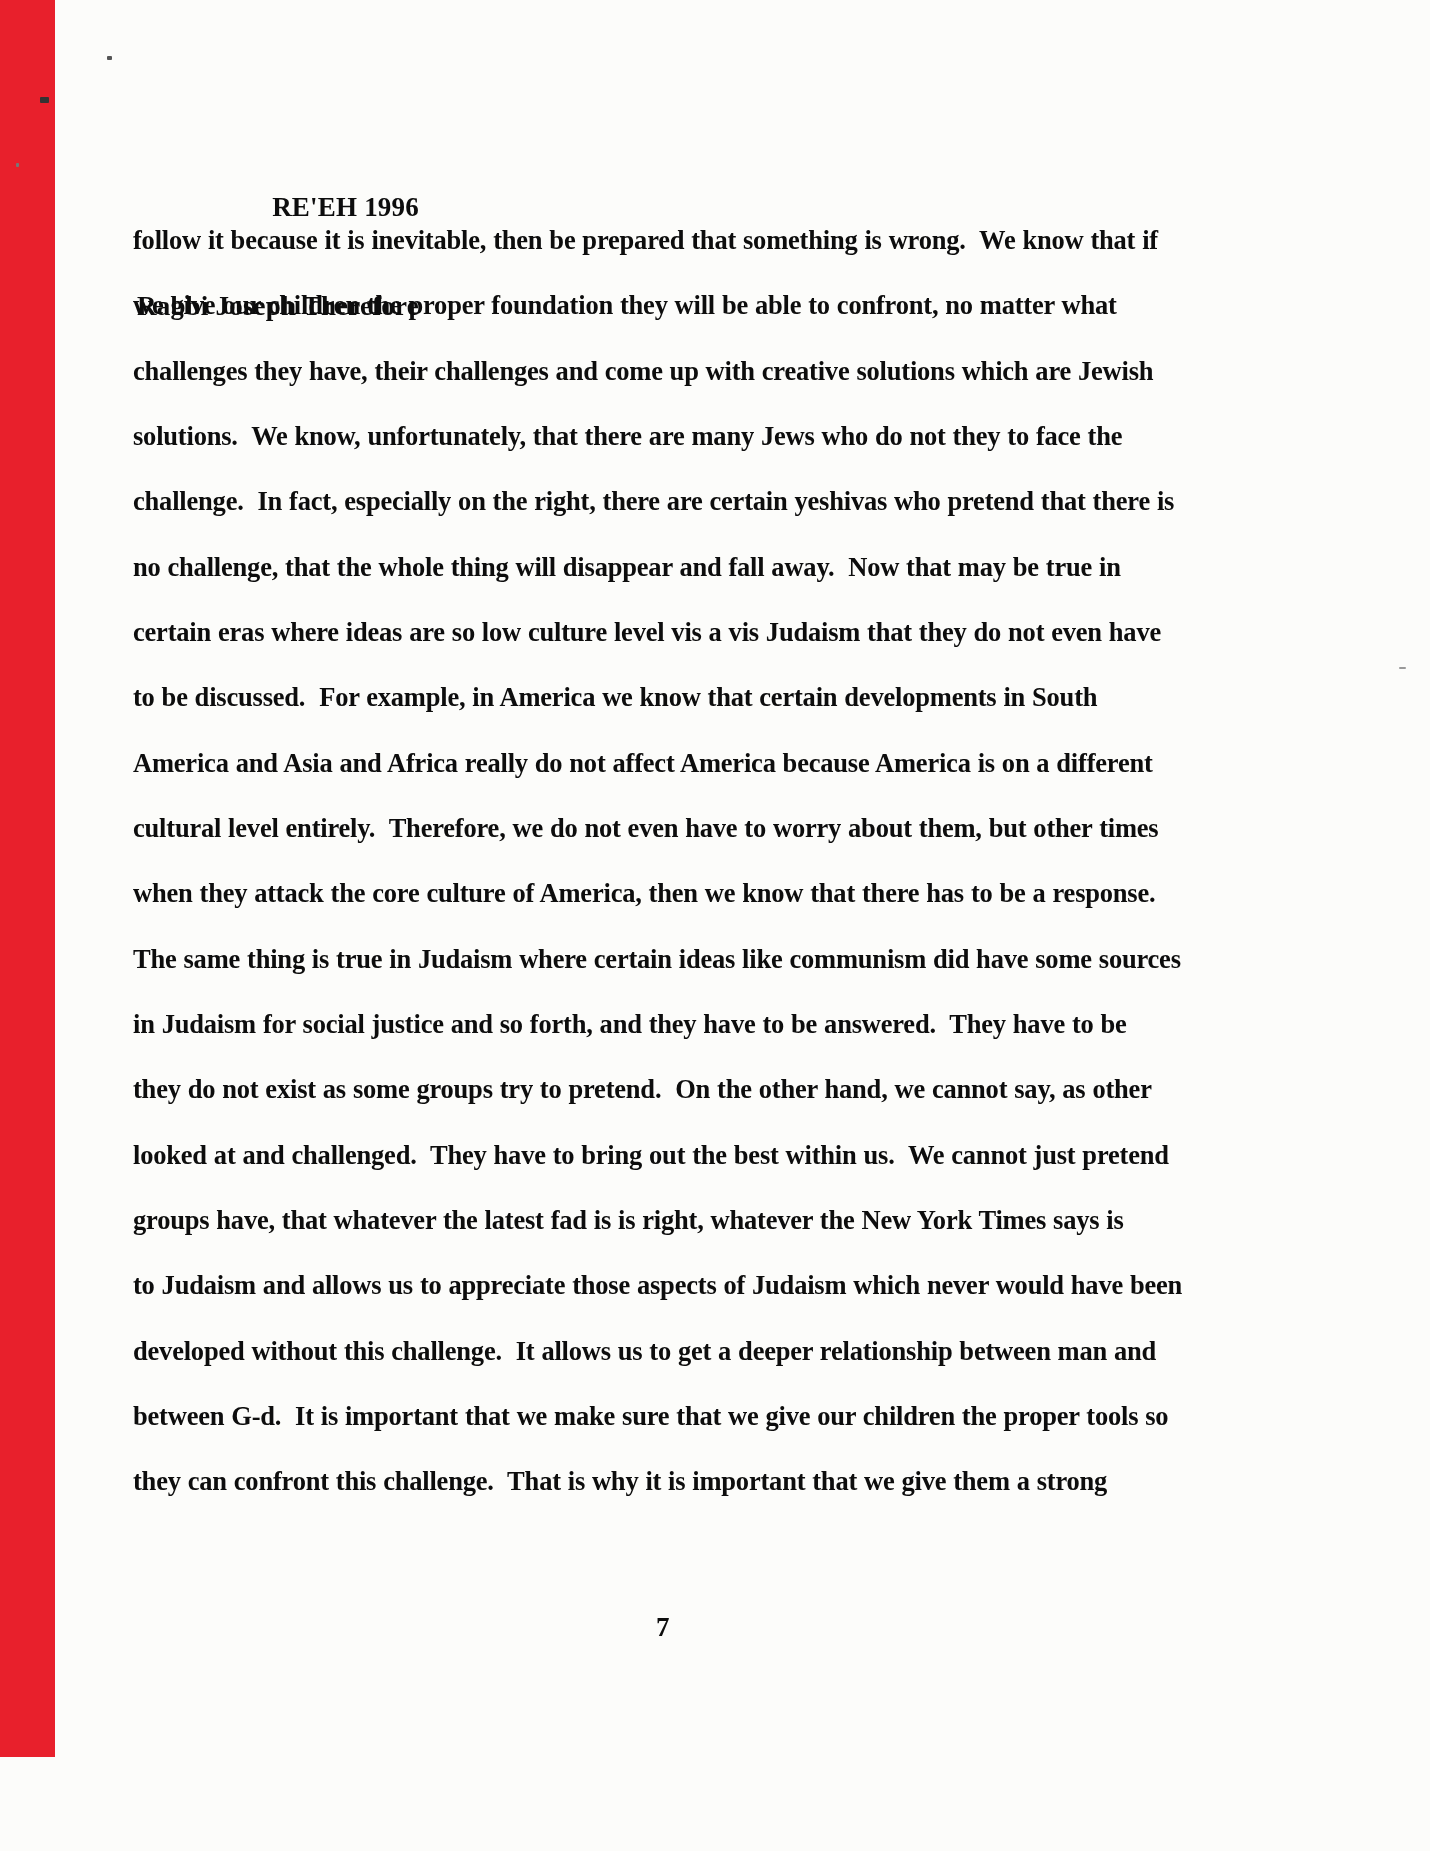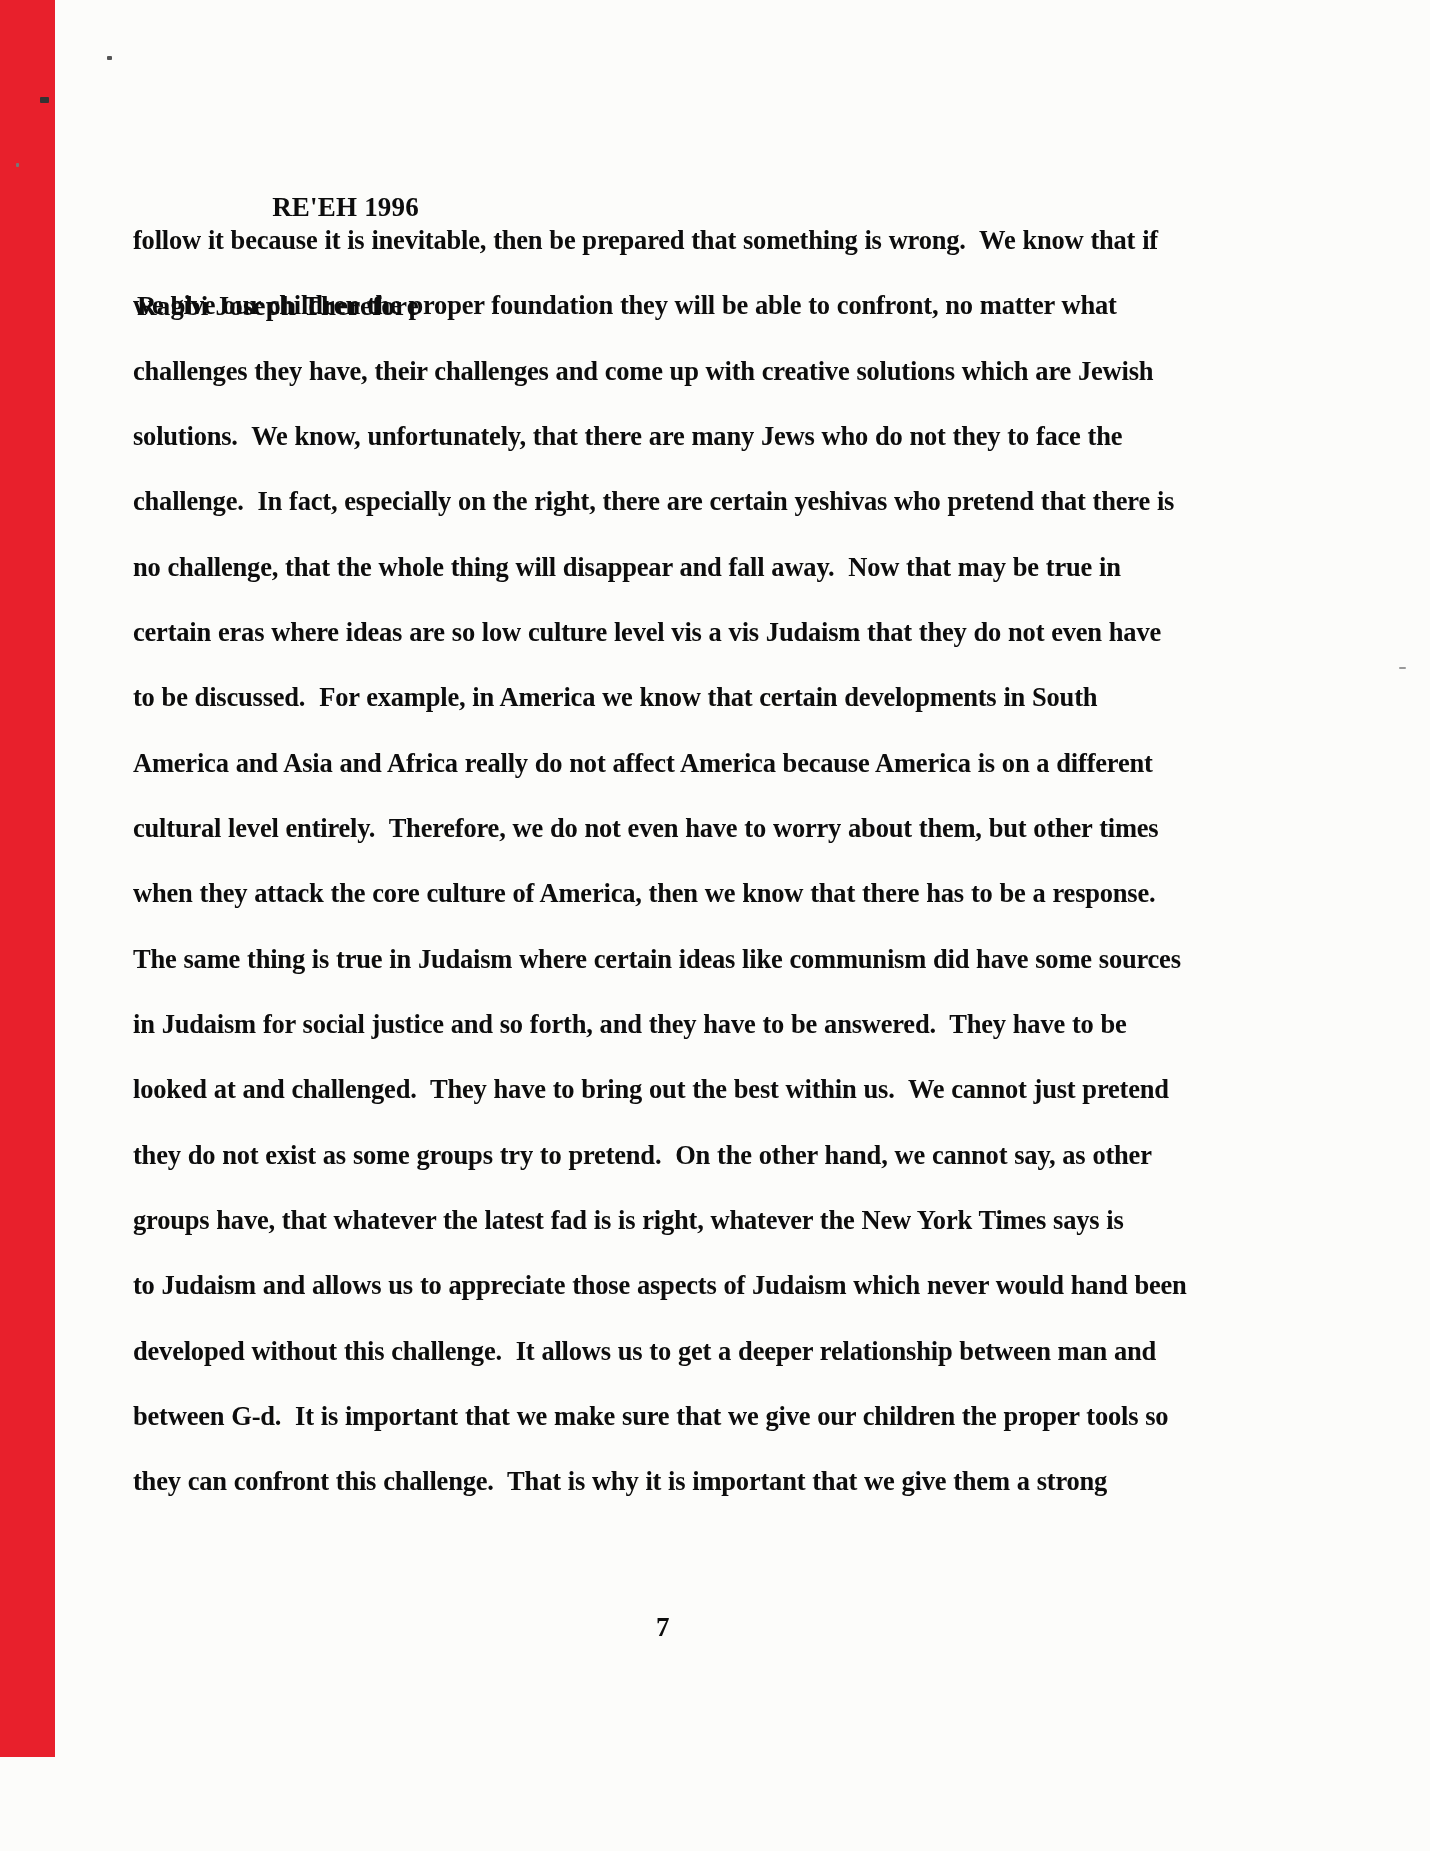--- a/index.html
+++ b/index.html
@@ -93,24 +93,24 @@
     <div class="line">solutions.  We know, unfortunately, that there are many Jews who do not they to face the</div>
     <div class="line">challenge.  In fact, especially on the right, there are certain yeshivas who pretend that there is</div>
     <div class="line">no challenge, that the whole thing will disappear and fall away.  Now that may be true in</div>
     <div class="line">certain eras where ideas are so low culture level vis a vis Judaism that they do not even have</div>
     <div class="line">to be discussed.  For example, in America we know that certain developments in South</div>
     <div class="line">America and Asia and Africa really do not affect America because America is on a different</div>
     <div class="line">cultural level entirely.  Therefore, we do not even have to worry about them, but other times</div>
     <div class="line">when they attack the core culture of America, then we know that there has to be a response.</div>
     <div class="line">The same thing is true in Judaism where certain ideas like communism did have some sources</div>
     <div class="line">in Judaism for social justice and so forth, and they have to be answered.  They have to be</div>
+    <div class="line">they do not exist as some groups try to pretend.  On the other hand, we cannot say, as other</div>
     <div class="line">looked at and challenged.  They have to bring out the best within us.  We cannot just pretend</div>
-    <div class="line">they do not exist as some groups try to pretend.  On the other hand, we cannot say, as other</div>
     <div class="line">groups have, that whatever the latest fad is is right, whatever the New York Times says is</div>
-    <div class="line">to Judaism and allows us to appreciate those aspects of Judaism which never would hand been</div>
+    <div class="line">to Judaism and allows us to appreciate those aspects of Judaism which never would have been</div>
     <div class="line">developed without this challenge.  It allows us to get a deeper relationship between man and</div>
     <div class="line">between G-d.  It is important that we make sure that we give our children the proper tools so</div>
     <div class="line">they can confront this challenge.  That is why it is important that we give them a strong</div>
   </div>
 
   <div class="page-number">7</div>
 
 </div>
 
 </body></html>

